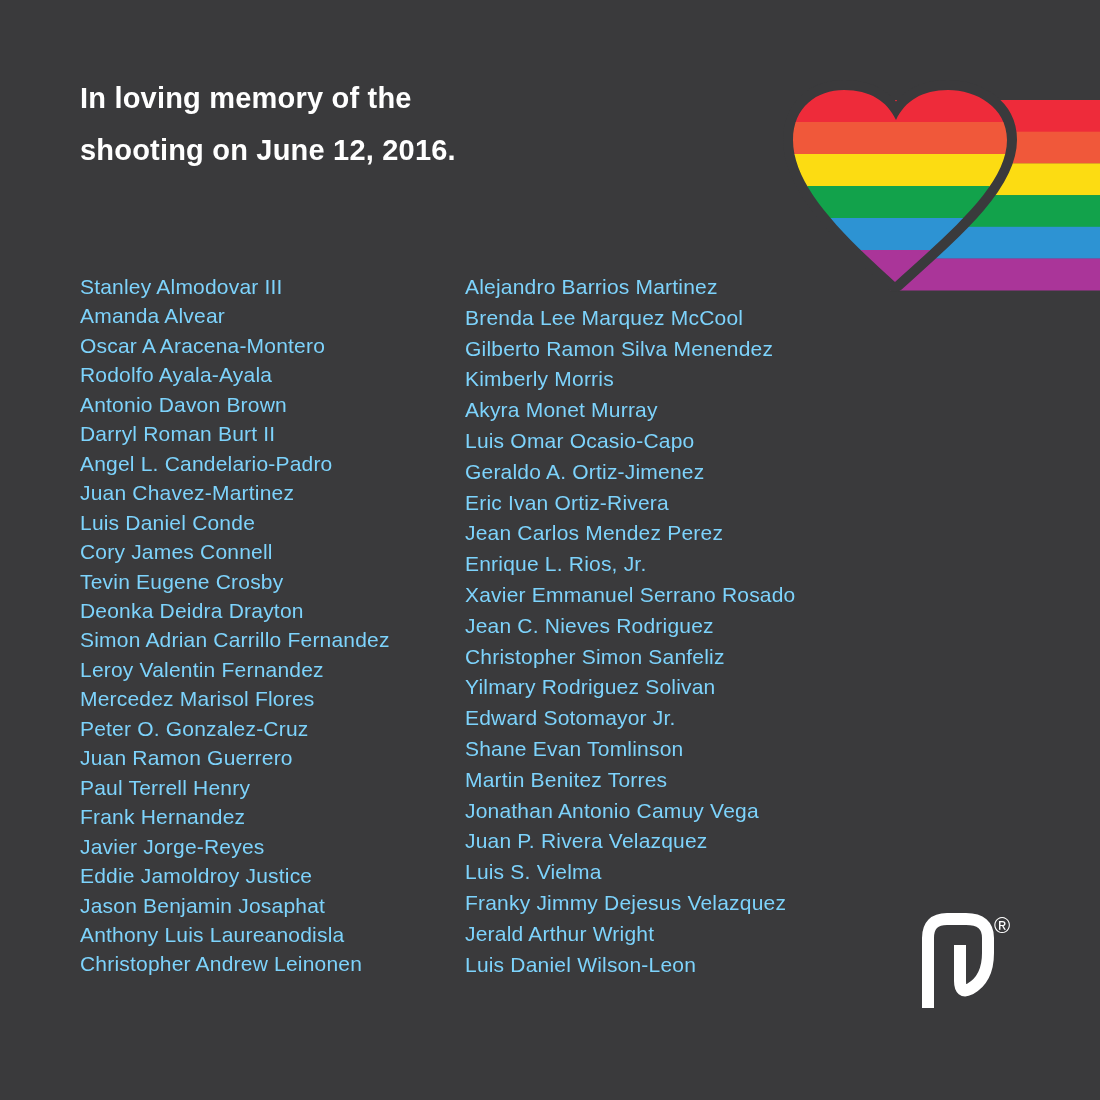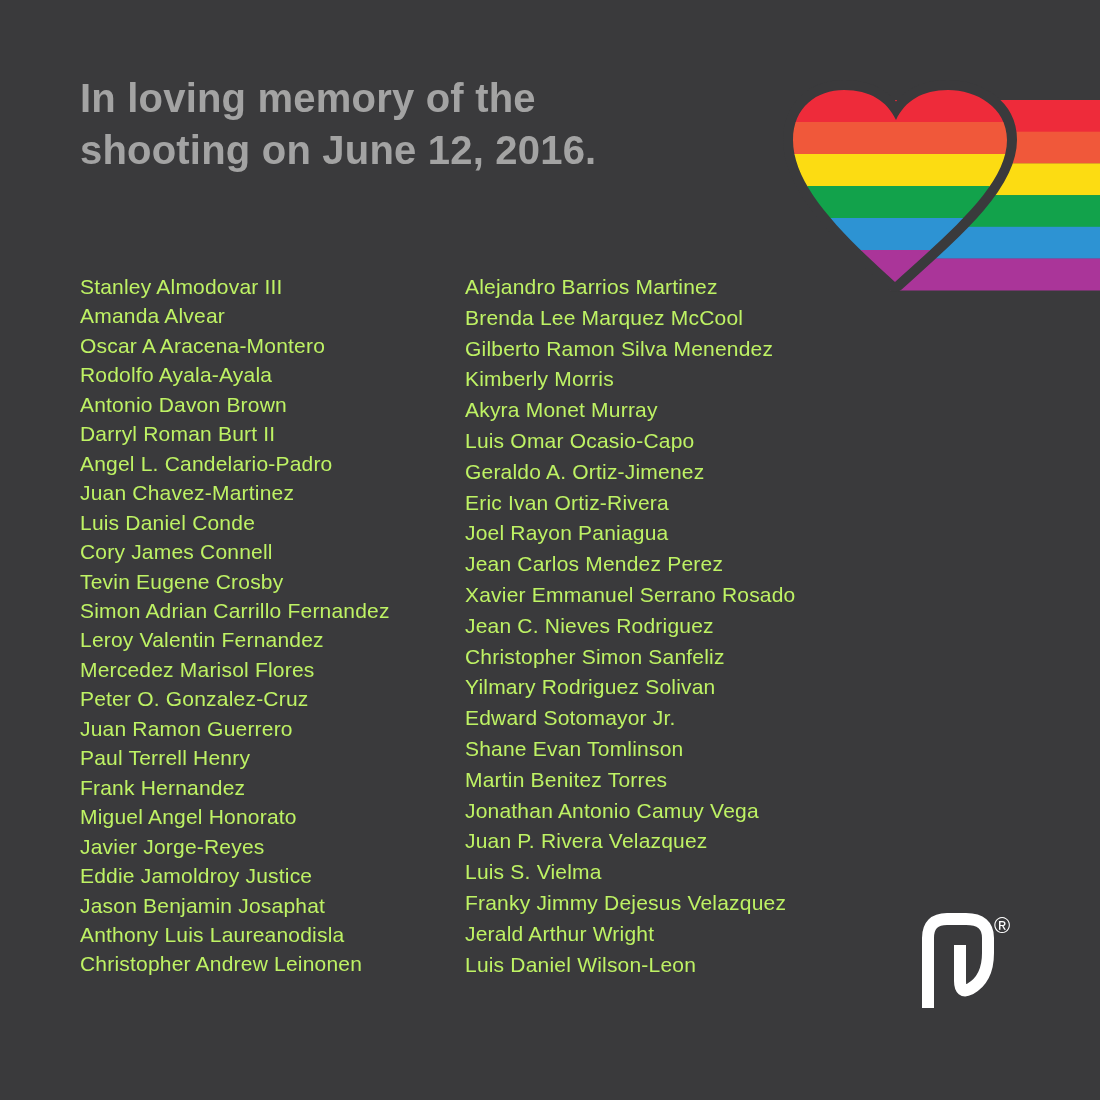--- a/index.html
+++ b/index.html
@@ -11,41 +11,41 @@
   }
   .canvas {
     position: relative;
     width: 1100px; height: 1100px;
     background: #3a3a3c;
   }
   .title {
     position: absolute;
     left: 80px; top: 72px;
     width: 680px;
-    color: #a3a3a3;
-    font-size: 40px;
+    color: #ffffff;
+    font-size: 29px;
     line-height: 52px;
     font-weight: bold;
     letter-spacing: 0.2px;
   }
   .heart-svg {
     position: absolute;
     left: 780px; top: 70px;
     width: 320px; height: 230px;
   }
   .heart-outline {
     fill: none;
     stroke: #3a3a3c;
     stroke-width: 20;
     stroke-linejoin: round;
   }
   .col {
     position: absolute;
     top: 272px;
-    color: #bef264;
+    color: #7dd3fc;
     font-size: 21px;
     letter-spacing: 0.2px;
   }
   .col-left  { left: 80px;  width: 380px; line-height: 29.45px; }
   .col-right { left: 465px; width: 400px; line-height: 30.8px; }
   .name-row { white-space: nowrap; }
   .logo {
     position: absolute;
     left: 918px; top: 903px;
     width: 100px; height: 112px;
@@ -107,45 +107,45 @@
       <div class="name-row">Amanda Alvear</div>
       <div class="name-row">Oscar A Aracena-Montero</div>
       <div class="name-row">Rodolfo Ayala-Ayala</div>
       <div class="name-row">Antonio Davon Brown</div>
       <div class="name-row">Darryl Roman Burt II</div>
       <div class="name-row">Angel L. Candelario-Padro</div>
       <div class="name-row">Juan Chavez-Martinez</div>
       <div class="name-row">Luis Daniel Conde</div>
       <div class="name-row">Cory James Connell</div>
       <div class="name-row">Tevin Eugene Crosby</div>
+      <div class="name-row">Deonka Deidra Drayton</div>
       <div class="name-row">Simon Adrian Carrillo Fernandez</div>
       <div class="name-row">Leroy Valentin Fernandez</div>
       <div class="name-row">Mercedez Marisol Flores</div>
       <div class="name-row">Peter O. Gonzalez-Cruz</div>
       <div class="name-row">Juan Ramon Guerrero</div>
       <div class="name-row">Paul Terrell Henry</div>
       <div class="name-row">Frank Hernandez</div>
-      <div class="name-row">Miguel Angel Honorato</div>
       <div class="name-row">Javier Jorge-Reyes</div>
       <div class="name-row">Eddie Jamoldroy Justice</div>
       <div class="name-row">Jason Benjamin Josaphat</div>
       <div class="name-row">Anthony Luis Laureanodisla</div>
       <div class="name-row">Christopher Andrew Leinonen</div>
     </div>
   <div class="col col-right">
       <div class="name-row">Alejandro Barrios Martinez</div>
       <div class="name-row">Brenda Lee Marquez McCool</div>
       <div class="name-row">Gilberto Ramon Silva Menendez</div>
       <div class="name-row">Kimberly Morris</div>
       <div class="name-row">Akyra Monet Murray</div>
       <div class="name-row">Luis Omar Ocasio-Capo</div>
       <div class="name-row">Geraldo A. Ortiz-Jimenez</div>
       <div class="name-row">Eric Ivan Ortiz-Rivera</div>
-      <div class="name-row">Joel Rayon Paniagua</div>
       <div class="name-row">Jean Carlos Mendez Perez</div>
+      <div class="name-row">Enrique L. Rios, Jr.</div>
       <div class="name-row">Xavier Emmanuel Serrano Rosado</div>
       <div class="name-row">Jean C. Nieves Rodriguez</div>
       <div class="name-row">Christopher Simon Sanfeliz</div>
       <div class="name-row">Yilmary Rodriguez Solivan</div>
       <div class="name-row">Edward Sotomayor Jr.</div>
       <div class="name-row">Shane Evan Tomlinson</div>
       <div class="name-row">Martin Benitez Torres</div>
       <div class="name-row">Jonathan Antonio Camuy Vega</div>
       <div class="name-row">Juan P. Rivera Velazquez</div>
       <div class="name-row">Luis S. Vielma</div>

